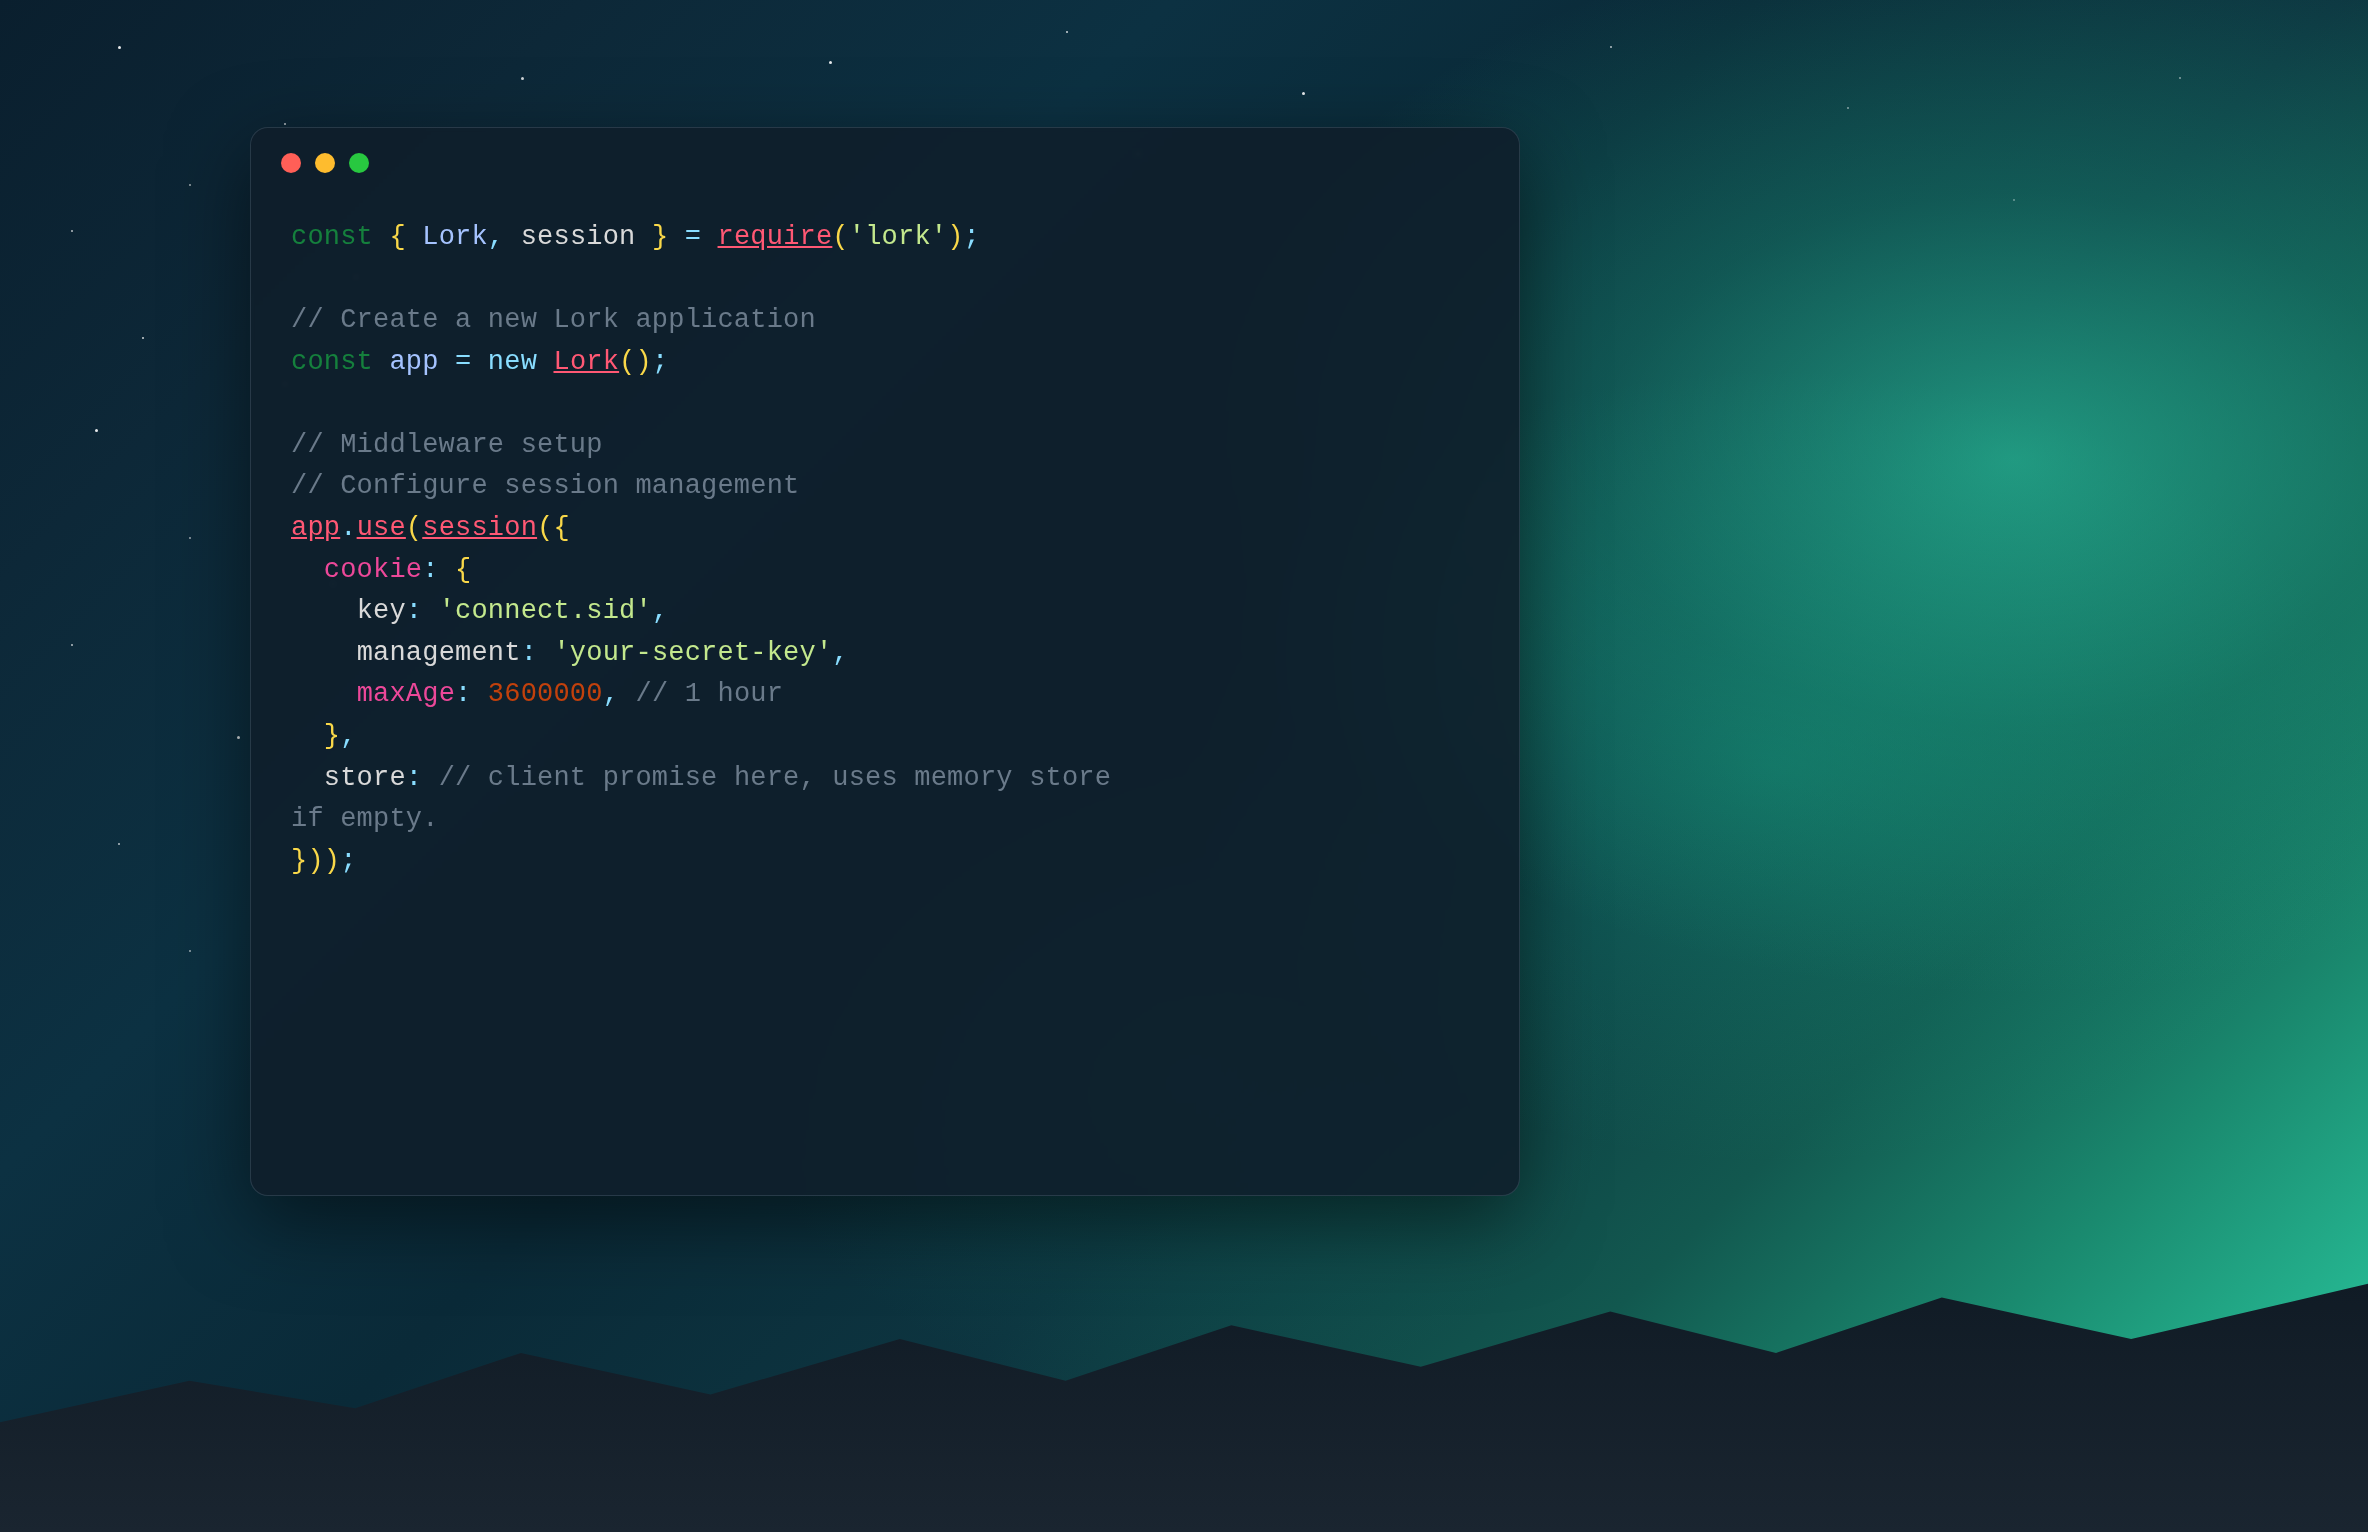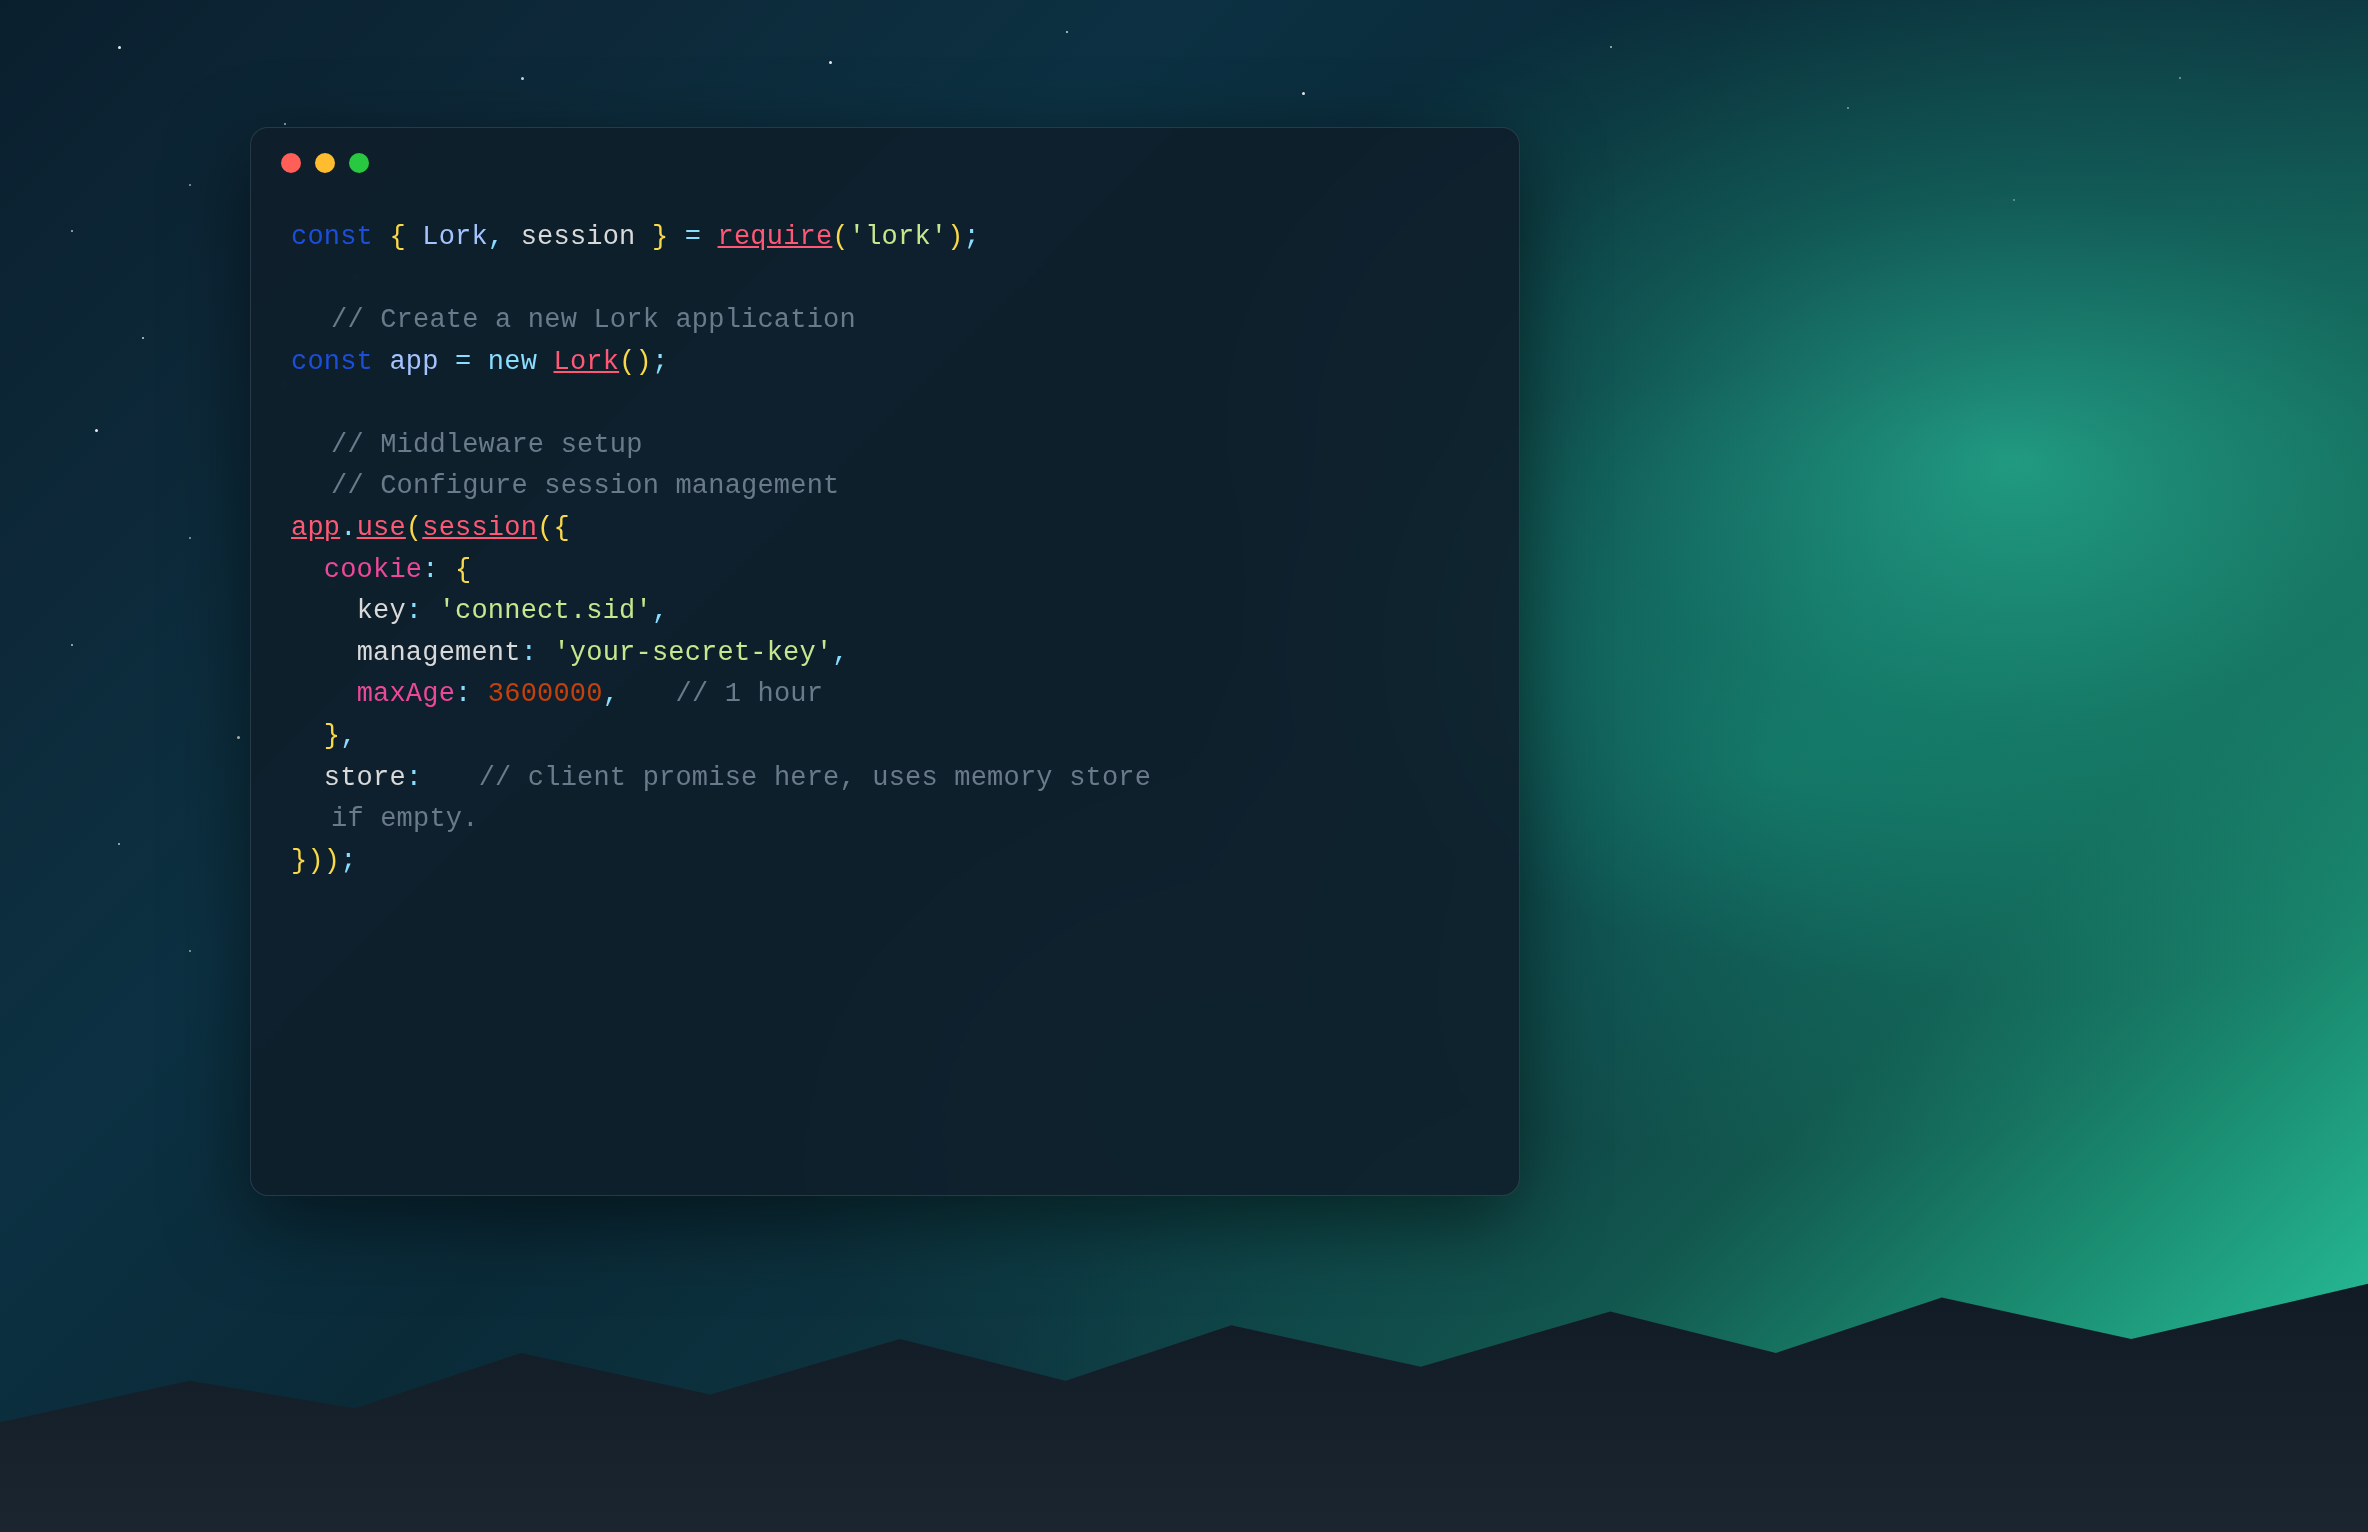--- a/index.html
+++ b/index.html
@@ -82,28 +82,28 @@
     .code-area {
       padding: 20px 40px;
       font-size: 27px;
       line-height: 1.54;
       color: #d4d4d4;
       white-space: pre;
       font-family: 'SF Mono', 'Monaco', 'Menlo', 'Consolas', 'Courier New', monospace;
       letter-spacing: 0.2px;
     }
 
-    .tok-keyword { color: #1d4ed8; }
+    .tok-keyword { color: #15803d; }
     .tok-punct { color: #89ddff; }
     .tok-bracket { color: #f9d849; }
     .tok-class { color: #a5c3ff; }
     .tok-ident { color: #d9d9d9; }
     .tok-func { color: #ff5874; text-decoration: underline; }
     .tok-string { color: #c3e88d; }
-    .tok-comment { color: #6a7a8a; margin-left: 40px; }
+    .tok-comment { color: #6a7a8a; }
     .tok-prop { color: #ec4899; }
     .tok-prop2 { color: #d9d9d9; }
     .tok-number { color: #c2410c; }
     .tok-new { color: #89ddff; }
 
   </style>
 </head>
 <body>
 
 <div class="aurora-layer"></div>

